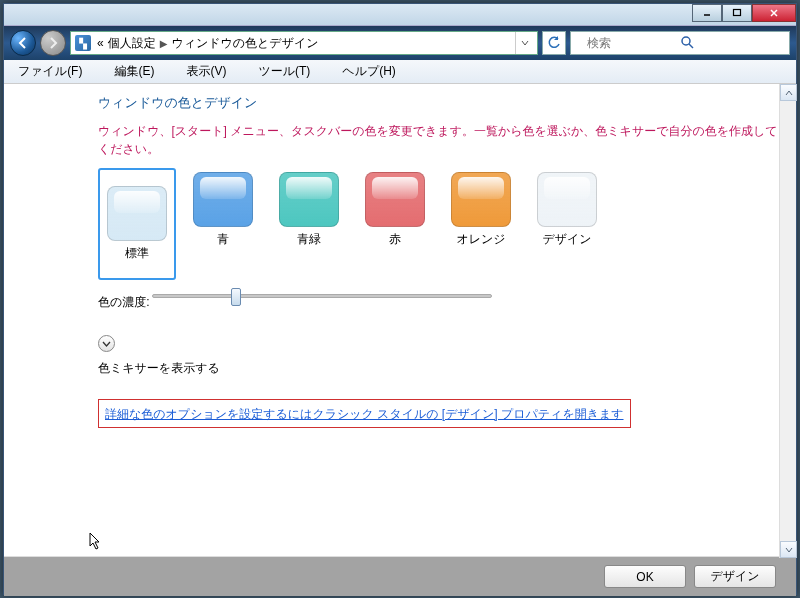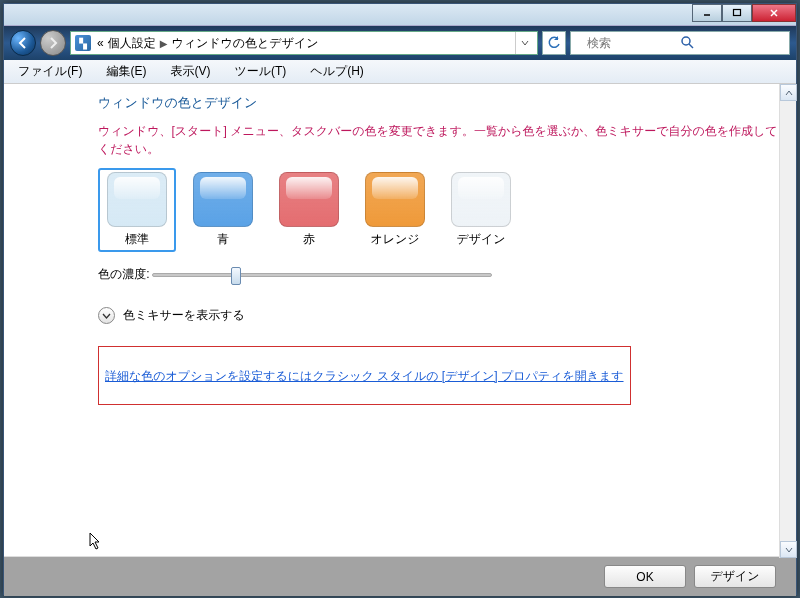--- a/index.html
+++ b/index.html
@@ -44,62 +44,62 @@
 
 .addrdrop { width: 18px; height: 22px; display: flex; align-items: center; justify-content: center; border-left: 1px solid #ccc; }
 .refresh { width: 24px; height: 24px; background: #fff; border: 1px solid #8aa; display: flex; align-items: center; justify-content: center; }
 .searchbar { width: 220px; height: 24px; background: #fff; border: 1px solid #8aa; display: flex; align-items: center; padding: 0 16px; }
 .searchbar span { color: #777; font-size: 12px; flex: 1; }
 .searchicon { color: #2b5fa8; }
 
 
 .menubar {
   height: 24px; background: linear-gradient(to bottom, #f5f8fb, #e4ecf5);
-  border-bottom: 1px solid #ccc; display: flex; align-items: center; padding: 0 6px; gap: 8px;
+  border-bottom: 1px solid #ccc; display: flex; align-items: center; padding: 0 6px; gap: 16px;
 }
 .menuitem { font-size: 12px; padding: 2px 8px; cursor: default; }
 
 
 .content { background: #fff; padding: 10px 14px 0 94px; height: 472px; overflow: hidden; position: relative; }
 .page-title { color: #1a5a99; font-size: 13px; margin-bottom: 10px; }
 .desc { font-size: 12px; line-height: 1.5; margin-bottom: 10px; color: #be185d; }
 
 .swatches { display: flex; flex-wrap: wrap; gap: 4px 8px; margin-bottom: 14px; }
 .swatch { width: 78px; display: flex; flex-direction: column; align-items: center; gap: 4px; padding: 4px; }
-.swatch.selected { border: 2px solid #3a99ec; border-radius: 3px; padding: 2px; }
+.swatch.selected { border: 2px solid #3a99ec; border-radius: 3px; padding: 16px; }
 .swatch-box {
   width: 60px; height: 55px; border-radius: 8px;
   position: relative; border: 1px solid rgba(0,0,0,0.15);
 }
 .swatch-box::before {
   content: ""; position: absolute; left: 6px; right: 6px; top: 4px; height: 22px;
   background: linear-gradient(to bottom, rgba(255,255,255,0.9), rgba(255,255,255,0.15));
   border-radius: 6px;
 }
 .swatch-label { font-size: 12px; }
 
 .chkrow { font-size: 12px; display: flex; align-items: center; gap: 6px; margin-bottom: 22px; }
 .chkrow input { accent-color: #2b6; }
 
-.sliderrow { font-size: 12px; display: flex; align-items: center; gap: 2px; margin-bottom: 24px; }
+.sliderrow { font-size: 12px; display: flex; align-items: flex-start; gap: 2px; margin-bottom: 24px; }
 .slider {
   position: relative; width: 340px; height: 4px; background: #c8c8c8; border: 1px solid #aaa; border-radius: 2px;
 }
 .slider-thumb {
   position: absolute; top: -7px; left: 78px; width: 10px; height: 18px;
   background: linear-gradient(to bottom, #f4f9ff, #c7dbec); border: 1px solid #6a8bb0; border-radius: 2px;
 }
 
-.expander { font-size: 12px; display: flex; align-items: flex-start; gap: 8px; margin-bottom: 22px; }
+.expander { font-size: 12px; display: flex; align-items: flex-start; gap: 8px; margin-bottom: 22px; flex-direction: column; }
 .exp-icon {
   width: 17px; height: 17px; border: 1px solid #888; border-radius: 50%;
   display: flex; align-items: center; justify-content: center; background: linear-gradient(to bottom, #fff, #e3e3e3);
 }
 
-.linkbox { border: 1px solid #d03030; padding: 19px 6px; display: inline-block; margin-bottom: 20px; }
+.linkbox { border: 1px solid #d03030; padding: 4px 6px; display: inline-block; margin-bottom: 20px; }
 .linkbox a { color: #1a5cd6; font-size: 12px; text-decoration: underline; }
 
 .cursor { position: absolute; left: 82px; top: 528px; pointer-events: none; }
 .cursor svg { width: 18px; height: 22px; }
 
 .scrollbar { position: absolute; right: 0; top: 80px; width: 17px; height: 474px; background: #f0f0f0; border-left: 1px solid #ddd; }
 .sb-btn { width: 17px; height: 17px; background: linear-gradient(to bottom, #fafcff, #dbe7f4); border: 1px solid #b8c8da; display: flex; align-items: center; justify-content: center; }
 .sb-track { height: 440px; }
 
 
@@ -192,20 +192,24 @@
     <div class="swatches" id="swatches">
         <div class="swatch selected">
           <div class="swatch-box" style="background: linear-gradient(rgba(214, 233, 245, 0.867), rgb(214, 233, 245));"></div>
           <div class="swatch-label">標準</div>
         </div>
         <div class="swatch">
           <div class="swatch-box" style="background: linear-gradient(rgba(90, 162, 230, 0.867), rgb(90, 162, 230));"></div>
           <div class="swatch-label">青</div>
         </div>
         <div class="swatch">
+          <div class="swatch-box" style="background: linear-gradient(rgba(77, 199, 192, 0.867), rgb(77, 199, 192));"></div>
+          <div class="swatch-label">青緑</div>
+        </div>
+        <div class="swatch">
           <div class="swatch-box" style="background: linear-gradient(rgba(228, 109, 112, 0.867), rgb(228, 109, 112));"></div>
           <div class="swatch-label">赤</div>
         </div>
         <div class="swatch">
           <div class="swatch-box" style="background: linear-gradient(rgba(239, 154, 58, 0.867), rgb(239, 154, 58));"></div>
           <div class="swatch-label">オレンジ</div>
         </div>
         <div class="swatch">
           <div class="swatch-box" style="background: linear-gradient(rgba(238, 243, 247, 0.867), rgb(238, 243, 247));"></div>
           <div class="swatch-label">デザイン</div>

